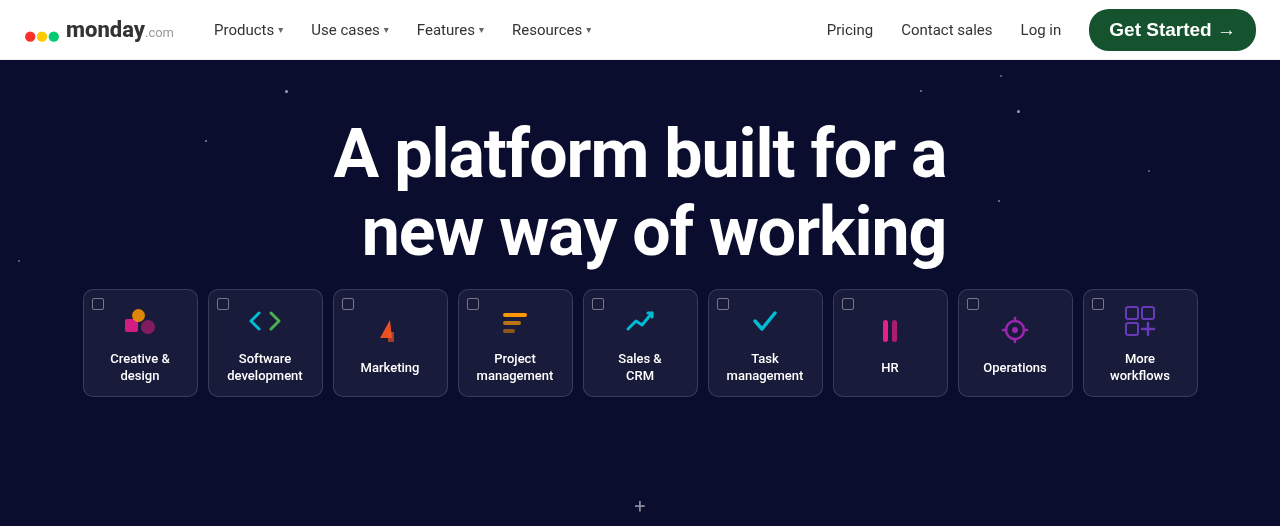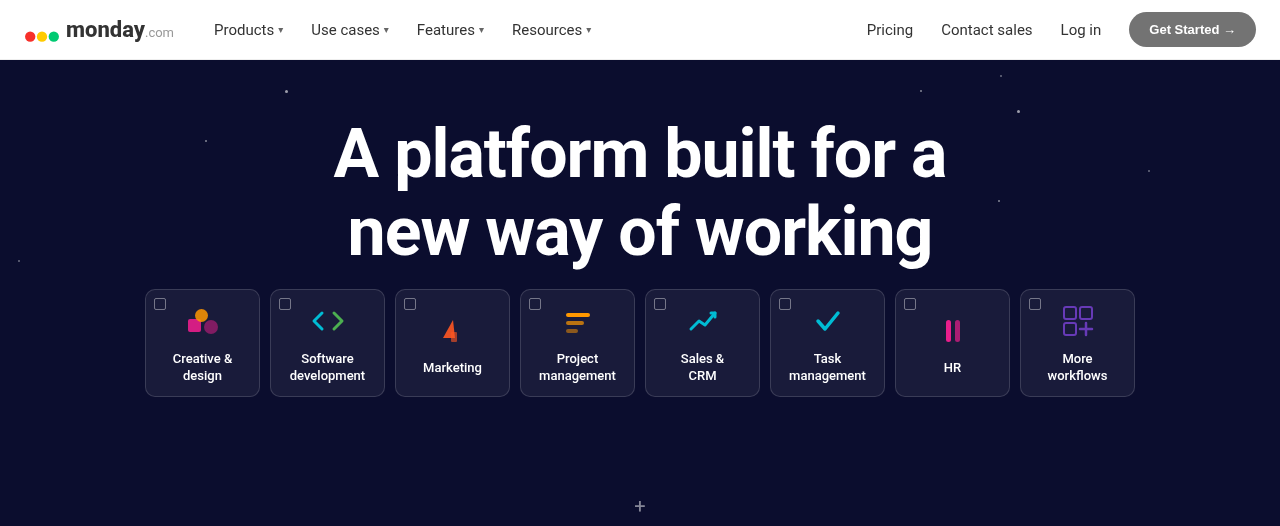--- a/index.html
+++ b/index.html
@@ -60,26 +60,26 @@
       display: flex;
       align-items: center;
       gap: 28px;
     }
     .nav-right-link {
       font-size: 15px;
       color: #333;
       cursor: pointer;
     }
     .get-started-btn {
-      background: #737373;
+      background: #14532d;
       color: #fff;
       border: none;
       border-radius: 20px;
       padding: 10px 20px;
-      font-size: 13px;
+      font-size: 19px;
       font-weight: 600;
       cursor: pointer;
       display: flex;
       align-items: center;
       gap: 6px;
     }
 
     
     .hero {
       background: #0b0d2e;
@@ -97,21 +97,21 @@
     .star {
       position: absolute;
       background: #fff;
       border-radius: 50%;
     }
 
     .hero-title {
       font-size: 68px;
       font-weight: 700;
       color: #fff;
-      text-align: center;
+      text-align: right;
       line-height: 1.15;
       letter-spacing: -1px;
       margin-bottom: 18px;
     }
     .hero-subtitle {
       font-size: 18px;
       color: #ccd;
       text-align: center;
       margin-bottom: 40px;
     }
@@ -304,20 +304,34 @@
       <div class="card-checkbox"></div>
       <div class="card-icon">
         <svg width="40" height="40" viewBox="0 0 40 40">
           <rect x="13" y="10" width="5" height="22" rx="2.5" fill="#e91e8c"></rect>
           <rect x="22" y="10" width="5" height="22" rx="2.5" fill="#e91e8c" opacity="0.7"></rect>
         </svg>
       </div>
       <span class="card-label">HR</span>
     </div>
 
+    <div class="card">
+      <div class="card-checkbox"></div>
+      <div class="card-icon">
+        <svg width="40" height="40" viewBox="0 0 40 40">
+          <circle cx="20" cy="20" r="9" stroke="#9c27b0" stroke-width="2.5" fill="none"></circle>
+          <circle cx="20" cy="20" r="3" fill="#9c27b0"></circle>
+          <line x1="20" y1="8" x2="20" y2="11" stroke="#9c27b0" stroke-width="2.5" stroke-linecap="round"></line>
+          <line x1="20" y1="29" x2="20" y2="32" stroke="#9c27b0" stroke-width="2.5" stroke-linecap="round"></line>
+          <line x1="8" y1="20" x2="11" y2="20" stroke="#9c27b0" stroke-width="2.5" stroke-linecap="round"></line>
+          <line x1="29" y1="20" x2="32" y2="20" stroke="#9c27b0" stroke-width="2.5" stroke-linecap="round"></line>
+        </svg>
+      </div>
+      <span class="card-label">Operations</span>
+    </div>
 
     <div class="card">
       <div class="card-checkbox"></div>
       <div class="card-icon">
         <svg width="40" height="40" viewBox="0 0 40 40">
           <rect x="6" y="6" width="12" height="12" rx="2" stroke="#673ab7" stroke-width="2" fill="none"></rect>
           <rect x="22" y="6" width="12" height="12" rx="2" stroke="#673ab7" stroke-width="2" fill="none"></rect>
           <rect x="6" y="22" width="12" height="12" rx="2" stroke="#673ab7" stroke-width="2" fill="none"></rect>
           <line x1="28" y1="22" x2="28" y2="34" stroke="#673ab7" stroke-width="2.5" stroke-linecap="round"></line>
           <line x1="22" y1="28" x2="34" y2="28" stroke="#673ab7" stroke-width="2.5" stroke-linecap="round"></line>

